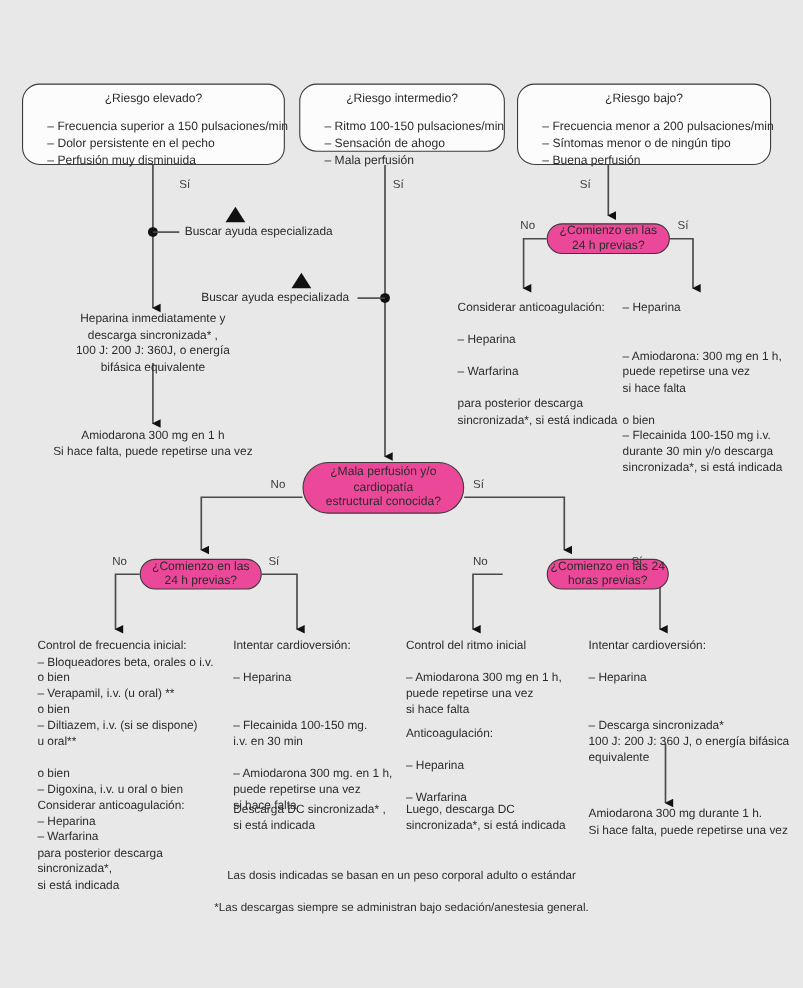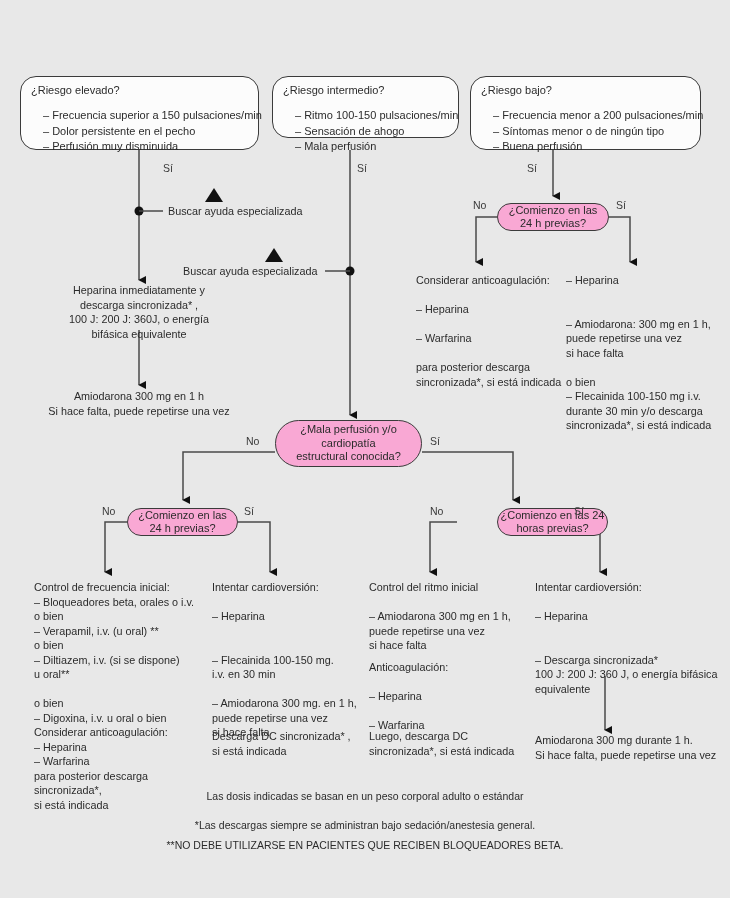--- a/index.html
+++ b/index.html
@@ -25,27 +25,27 @@
   }
 
   .rbox {
     position:absolute;
     background:#fcfcfc;
     border:1.3px solid #3b3b3b;
     border-radius:16px;
     box-sizing:border-box;
     padding:7px 10px 6px 10px;
   }
-  .rbox .hdr { font-size:11px; margin-bottom:2px; }
+  .rbox .hdr { text-align:center; font-size:11px; margin-bottom:2px; }
   .rbox ul { list-style:none; margin:12px; padding:0; }
   .rbox li { font-size:11px; line-height:15.5px; white-space:nowrap; }
 
   .oval {
     position:absolute;
-    background:#f9a8d4;
+    background:#ec4899;
     border:1.3px solid #3b3b3b;
     border-radius:40px;
     box-sizing:border-box;
     display:flex; align-items:center; justify-content:center;
     text-align:center;
     font-size:11px;
     line-height:13.5px;
   }
 
   .lbl {
@@ -275,15 +275,14 @@
 
 
 – Descarga sincronizada*
 100 J: 200 J: 360 J, o energía bifásica
 equivalente</div>
   <div class="txt" style="left:535px; top:733px; width:200px;">Amiodarona 300 mg durante 1 h.
 Si hace falta, puede repetirse una vez</div>
 
   <div class="foot" style="top:790px;">Las dosis indicadas se basan en un peso corporal adulto o estándar</div>
   <div class="foot" style="top:819px;">*Las descargas siempre se administran bajo sedación/anestesia general.</div>
-  <div class="foot caps" style="top:839px;">**NO DEBE UTILIZARSE EN PACIENTES QUE RECIBEN BLOQUEADORES BETA.</div>
 
 </div>
 
 </body></html>

